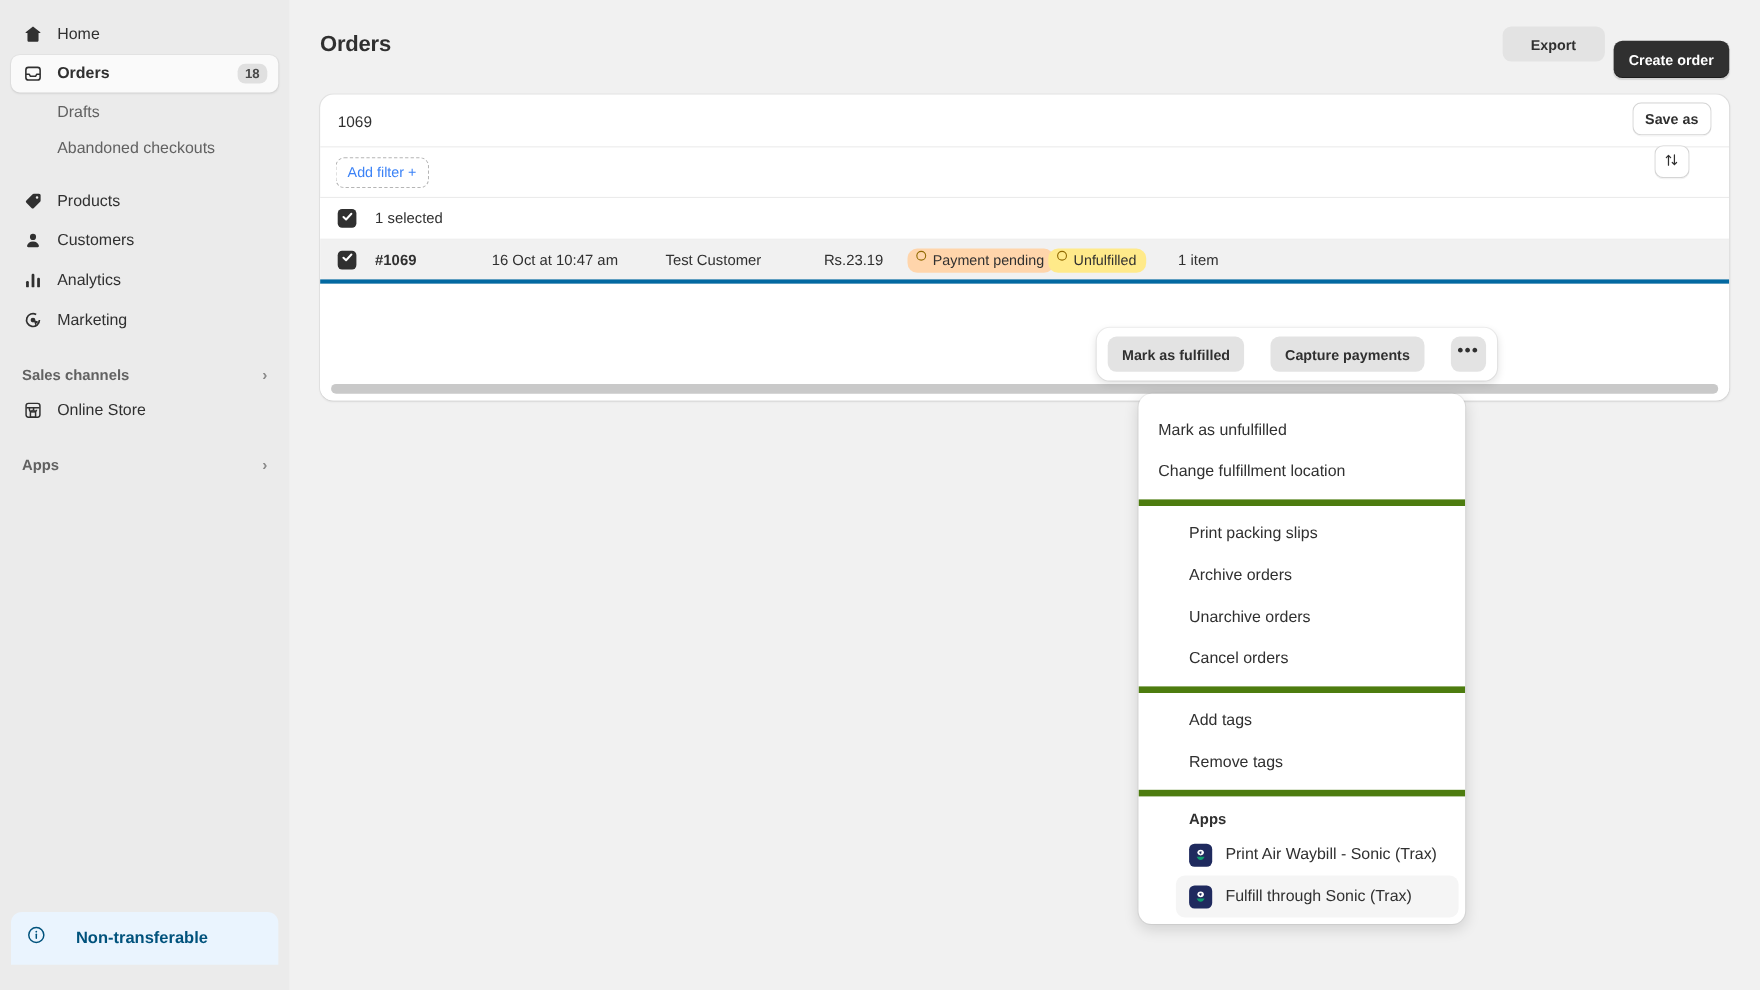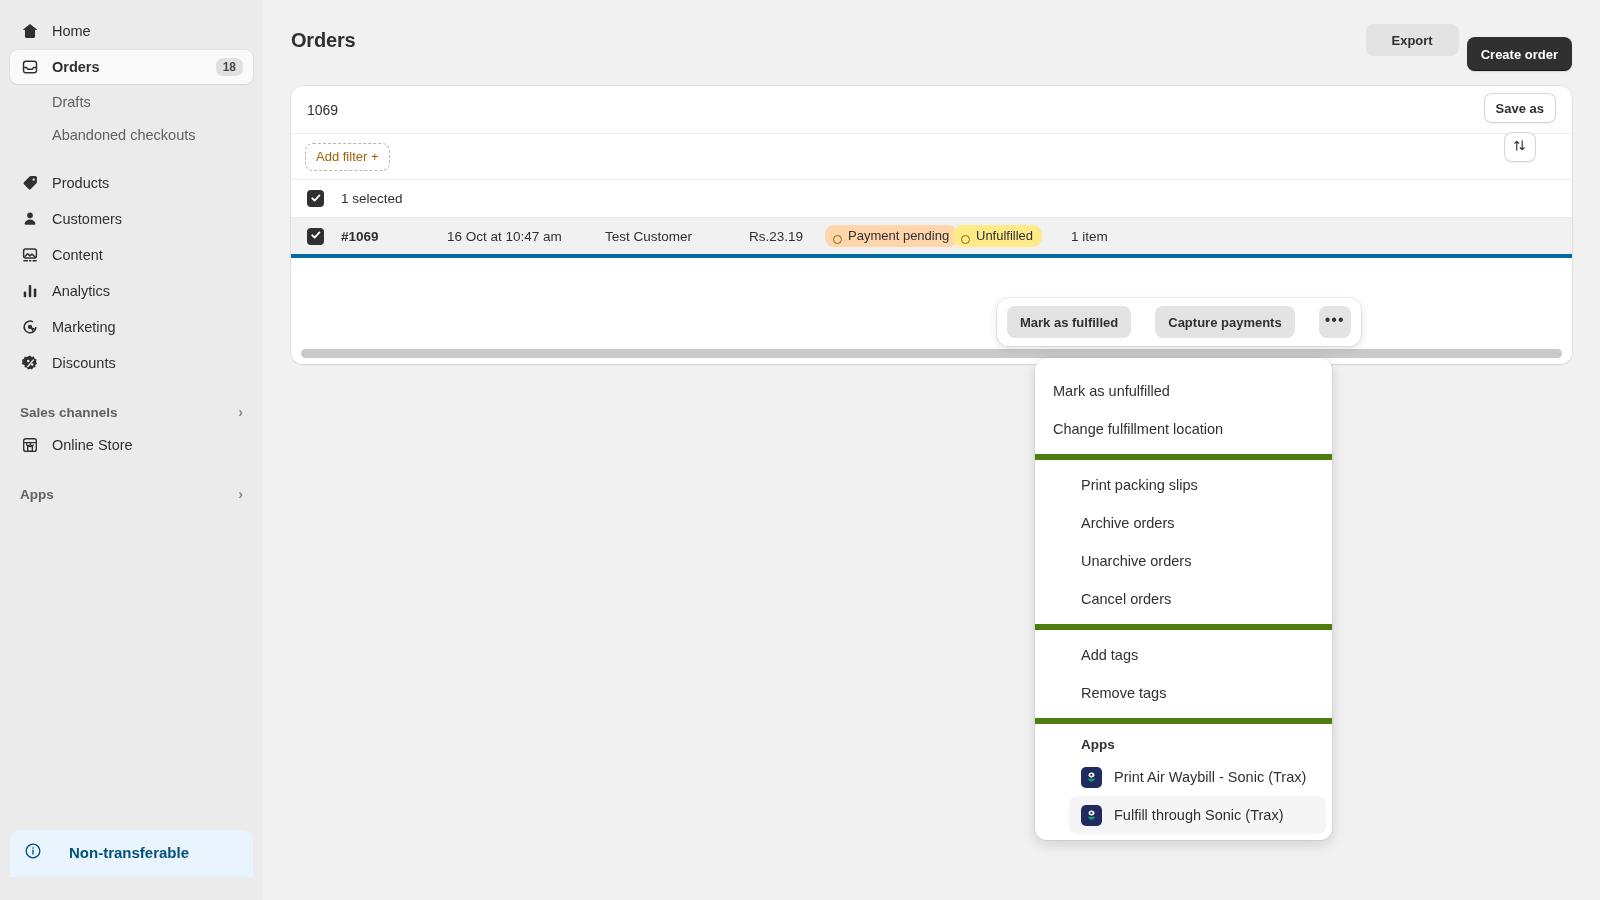--- a/index.html
+++ b/index.html
@@ -168,21 +168,21 @@
     display: flex; align-items: center;
     height: 46px;
     padding: 0 14px;
     border-bottom: 1px solid #ebebeb;
   }
   .add-filter {
     border: 1px dashed #b5b5b5;
     border-radius: 8px;
     background: transparent;
     height: 28px; padding: 0 10px;
-    font-size: 13px; color: #a16207;
+    font-size: 13px; color: #3b82f6;
     cursor: pointer; font-family: inherit;
     display: flex; align-items: center; gap: 6px;
   }
 
   .select-row {
     display: flex; align-items: center;
     height: 38px;
     padding: 0 16px;
     border-bottom: 1px solid #ebebeb;
     background: #ffffff;
@@ -207,21 +207,21 @@
   }
   .cell { font-size: 13.5px; color: #303030; white-space: nowrap; }
   .c-id { margin-left: 17px; width: 106px; font-weight: 700; }
   .c-date { width: 158px; }
   .c-cust { width: 144px; }
   .c-total { width: 76px; }
   .c-pay { width: 128px; }
   .c-ful { width: 118px; }
   .c-items { }
   .badge {
-    display: inline-flex; align-items: flex-end; gap: 6px;
+    display: inline-flex; align-items: flex-start; gap: 6px;
     border-radius: 9px;
     padding: 2px 9px 3px 8px;
     font-size: 13px;
     color: #303030;
     line-height: 17px;
   }
   .badge.pending { background: #ffd5ab; }
   .badge.unfulfilled { background: #ffea8a; }
   .dot {
     width: 9px; height: 9px; border-radius: 50%;
@@ -361,30 +361,20 @@
     <div class="nav-item">
       <span class="ico">
         <svg viewBox="0 0 20 20" fill="#303030">
             <circle cx="10" cy="6" r="3.1"></circle>
             <path d="M10 10.6c-3.2 0-5.6 1.9-6 4.4-.1.7.4 1.3 1.1 1.3h9.8c.7 0 1.2-.6 1.1-1.3-.4-2.5-2.8-4.4-6-4.4z"></path>
           </svg>
       </span>
       <span class="nav-label">Customers</span>
     </div>
 
-    <div class="nav-item">
-      <span class="ico">
-        <svg viewBox="0 0 20 20" fill="none" stroke="#303030" stroke-width="1.6">
-          <rect x="2.9" y="3.3" width="14.2" height="10" rx="2.2"></rect>
-          <path d="M4.6 11.3 7.4 8.6l2.6 2.4 2.2-2 3.2 3" stroke-linejoin="round" stroke-linecap="round"></path>
-          <path d="M3.2 16.3h4M9.6 16.3h1.4M13.4 16.3h3.4" stroke-linecap="round"></path>
-        </svg>
-      </span>
-      <span class="nav-label">Content</span>
-    </div>
 
     <div class="nav-item">
       <span class="ico">
         <svg viewBox="0 0 20 20" fill="#303030">
             <rect x="3" y="10.5" width="2.8" height="6.4" rx="1.2"></rect>
             <rect x="8.6" y="3.2" width="2.8" height="13.7" rx="1.2"></rect>
             <rect x="14.2" y="7.2" width="2.8" height="9.7" rx="1.2"></rect>
           </svg>
       </span>
       <span class="nav-label">Analytics</span>
@@ -394,28 +384,20 @@
       <span class="ico">
         <svg viewBox="0 0 20 20" fill="none" stroke="#303030" stroke-width="1.7">
           <path d="M16.5 10a6.5 6.5 0 1 1-3.3-5.7"></path>
           <circle cx="10" cy="10" r="2.4" fill="#303030" stroke="none"></circle>
           <path d="M10.3 9.6l6 2.4-2.6 1-1 2.6-2.4-6z" fill="#303030" stroke="none"></path>
         </svg>
       </span>
       <span class="nav-label">Marketing</span>
     </div>
 
-    <div class="nav-item">
-      <span class="ico">
-        <svg viewBox="0 0 20 20" fill="#303030">
-            <path d="M10 1.7l1.9 1.5 2.4-.3.8 2.3 2.2 1-.6 2.4 1.1 2.2-1.9 1.5.1 2.4-2.4.4-1.3 2-2.3-.8-2.3.8-1.3-2-2.4-.4.1-2.4L.6 11l1.1-2.2-.6-2.4 2.2-1 .8-2.3 2.4.3L10 1.7zm-2 4.6a1.4 1.4 0 1 0 0 2.8 1.4 1.4 0 0 0 0-2.8zm4.5 4a1.4 1.4 0 1 0 0 2.8 1.4 1.4 0 0 0 0-2.8zm.9-4.6-6.8 8.2 1.2 1 6.8-8.2-1.2-1z"></path>
-          </svg>
-      </span>
-      <span class="nav-label">Discounts</span>
-    </div>
 
     <div class="nav-gap"></div>
 
     <div class="section-head">
       <span>Sales channels</span>
       <span class="chev">›</span>
     </div>
 
     <div class="nav-item">
       <span class="ico">

